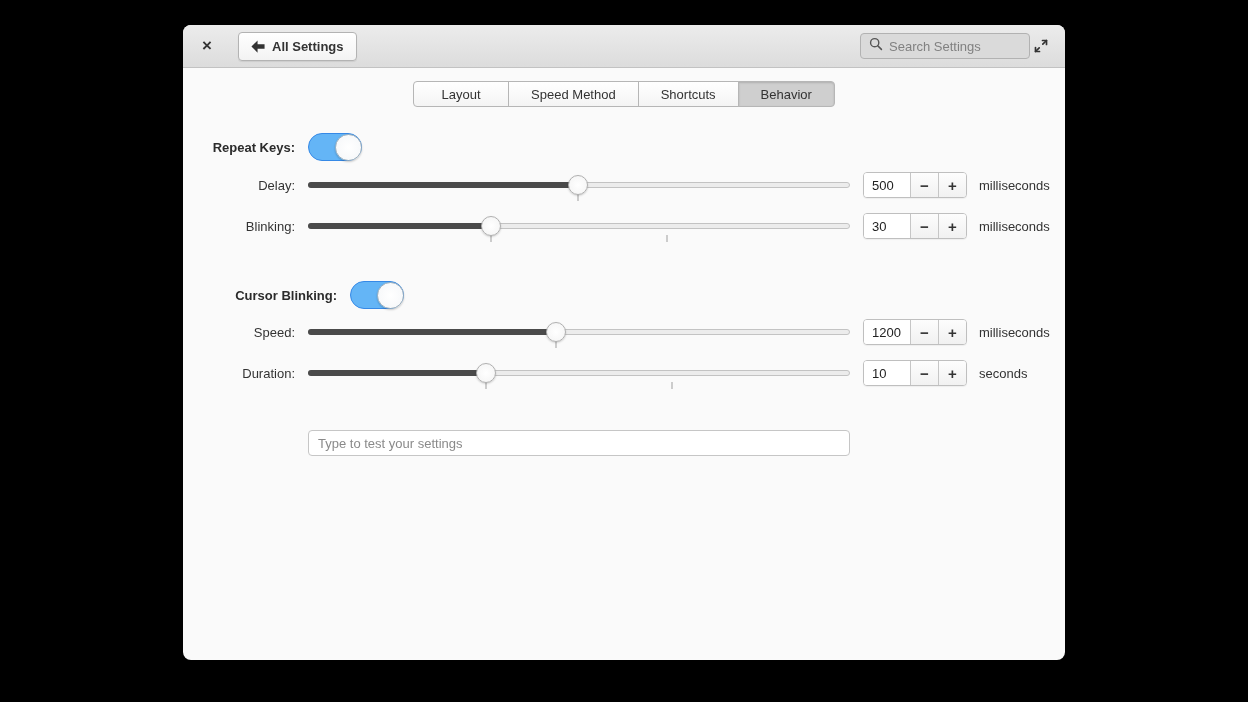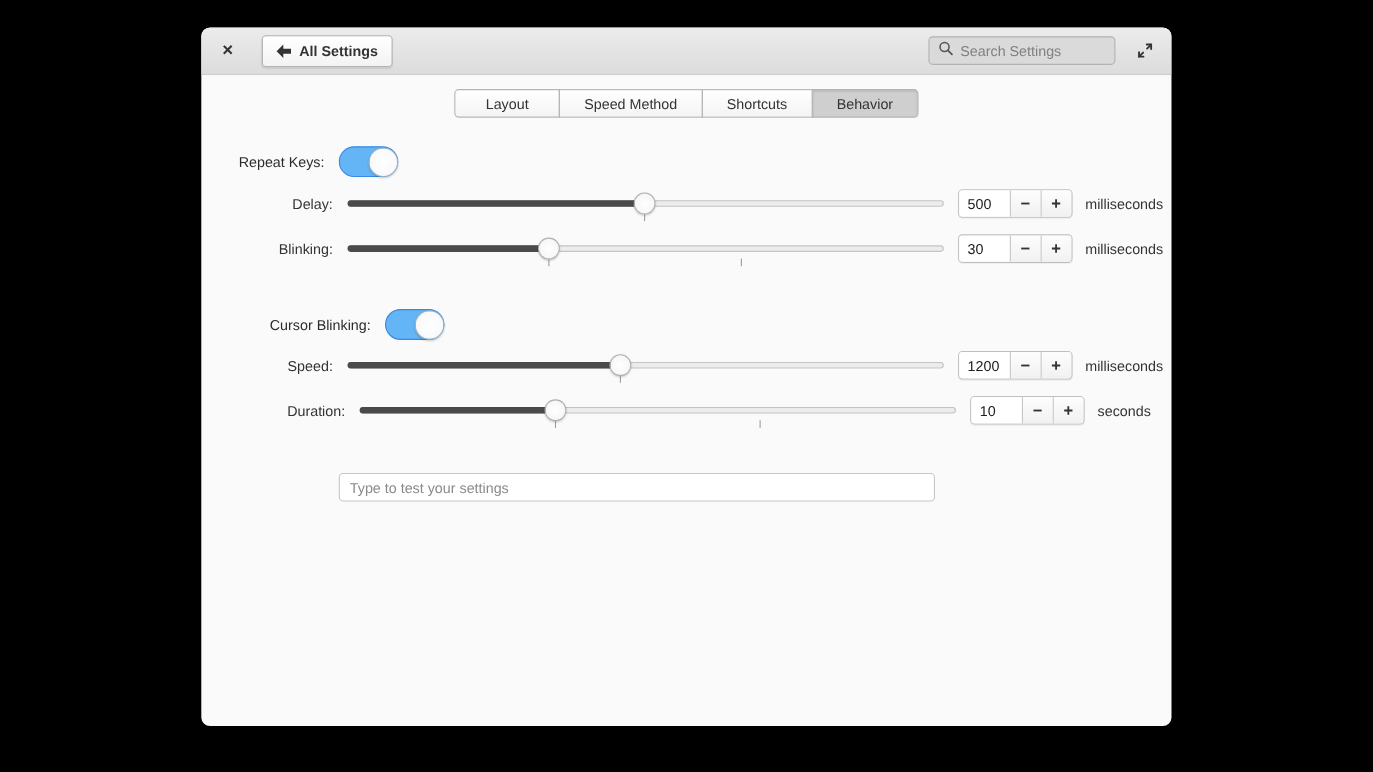--- a/index.html
+++ b/index.html
@@ -17,21 +17,21 @@
   .close-btn { width:22px; height:22px; border:none; background:transparent;
     font-size:17px; font-weight:700; color:#333; line-height:20px; text-align:center;
     cursor:default; }
   .back-btn { margin-left:20px; height:29px; display:inline-flex; align-items:center;
     gap:7px; padding:0 12px; background:linear-gradient(#ffffff,#f3f3f3);
     border:1px solid #b3b3b3; border-radius:4px; font-size:13px; font-weight:600;
     color:#333; box-shadow:0 1px 1px rgba(0,0,0,.08); }
   .back-btn svg { display:block; }
   .hb-title { position:absolute; left:0; right:0; text-align:center;
     font-size:13.5px; font-weight:700; color:#333; pointer-events:none; }
-  .hb-right { margin-left:auto; display:flex; align-items:center; gap:16px; }
+  .hb-right { margin-left:auto; display:flex; align-items:center; }
   .search-field { width:170px; height:26px; display:flex; align-items:center; gap:6px;
     padding:0 8px; background:#dadada; border:1px solid #b2b2b2; border-radius:4px; }
   .search-field input { border:none; background:transparent; outline:none;
     font-size:13px; color:#444; width:100%; }
   .search-field input::placeholder { color:#818181; }
   .expand-btn { width:22px; height:22px; border:none; background:transparent;
     display:flex; align-items:center; justify-content:center; }
 
   
   .tabbar { margin:13px auto 0; width:fit-content; display:flex; }
@@ -40,25 +40,25 @@
     margin-left:-1px; display:flex; align-items:center; min-width:96px;
     justify-content:center; }
   .tab:first-child { border-radius:4px 0 0 4px; margin-left:0; }
   .tab:last-child  { border-radius:0 4px 4px 0; }
   .tab.active { background:#cfcfcf; box-shadow:inset 0 1px 2px rgba(0,0,0,.15); }
 
   
   .row { display:flex; align-items:center; }
   .label-col { width:125px; padding-right:13px; text-align:right; font-size:13px;
     color:#333; flex:none; }
-  .label-col.bold { font-weight:400; color:#2b2b2b; }
+  .label-col.bold { font-weight:700; color:#2b2b2b; }
   .row-switch { height:28px; }
   .row-switch.first { margin-top:26px; }
   .row-switch.second { margin-top:37px;padding-left:42px; }
-  .row-slider { height:36px;justify-content:center; }
+  .row-slider { height:36px; }
   .row-slider.mt6 { margin-top:6px; }
   .row-slider.mt5 { margin-top:5px; }
   .row-test { margin-top:39px; height:26px; }
 
   
   .toggle { position:relative; width:54px; height:28px; border-radius:14px;
     background:#64b5f6; border:1px solid #3689e6; flex:none; }
   .toggle .knob { position:absolute; top:0; right:-1px; width:27px; height:27px;
     border-radius:50%; background:radial-gradient(#ffffff,#f4f6f8);
     border:1px solid #9fb0bd; box-shadow:0 1px 2px rgba(0,0,0,.2); }

